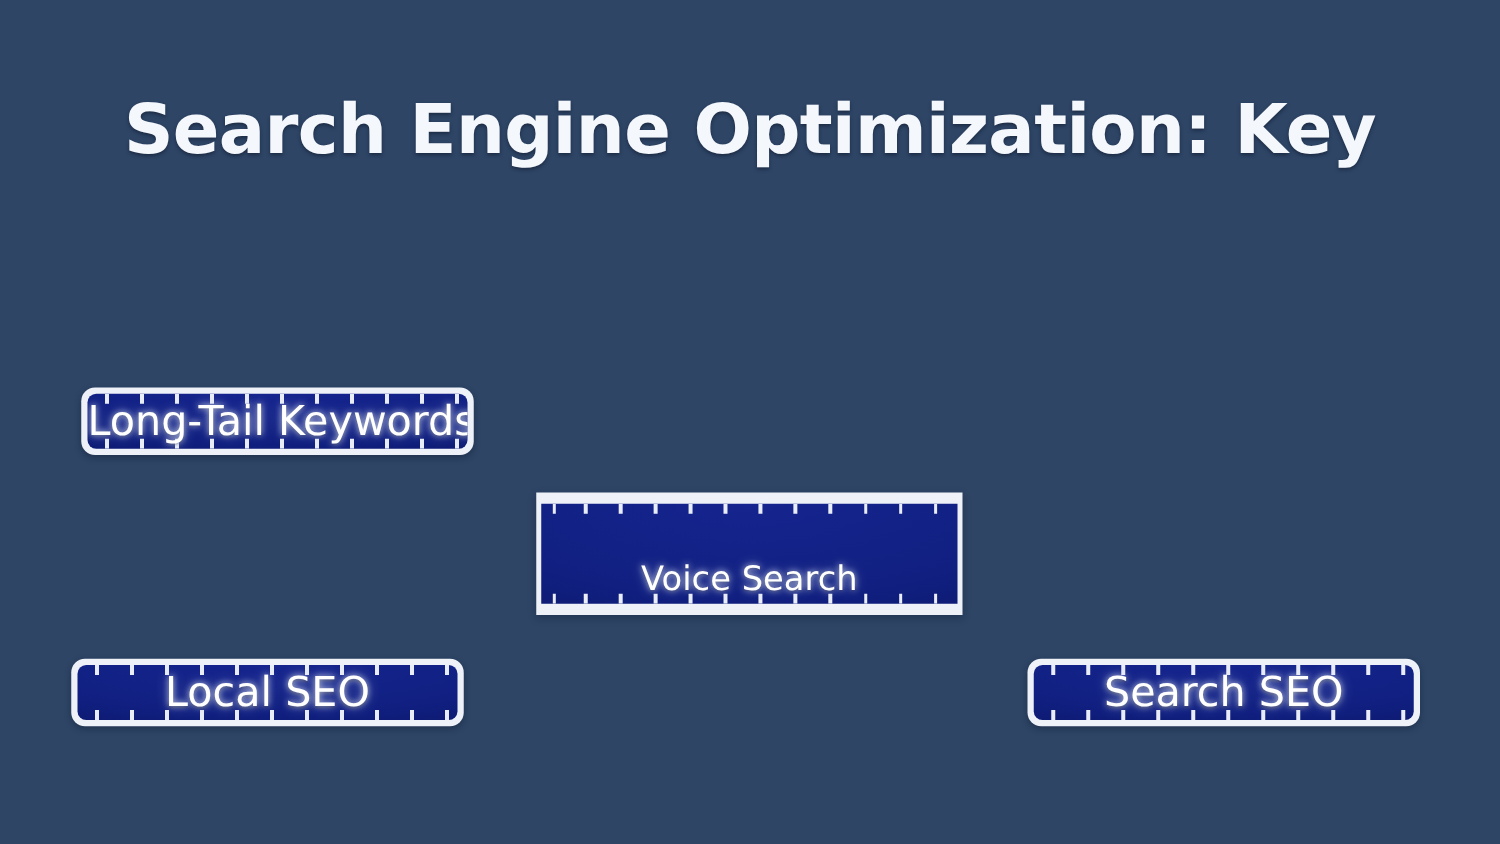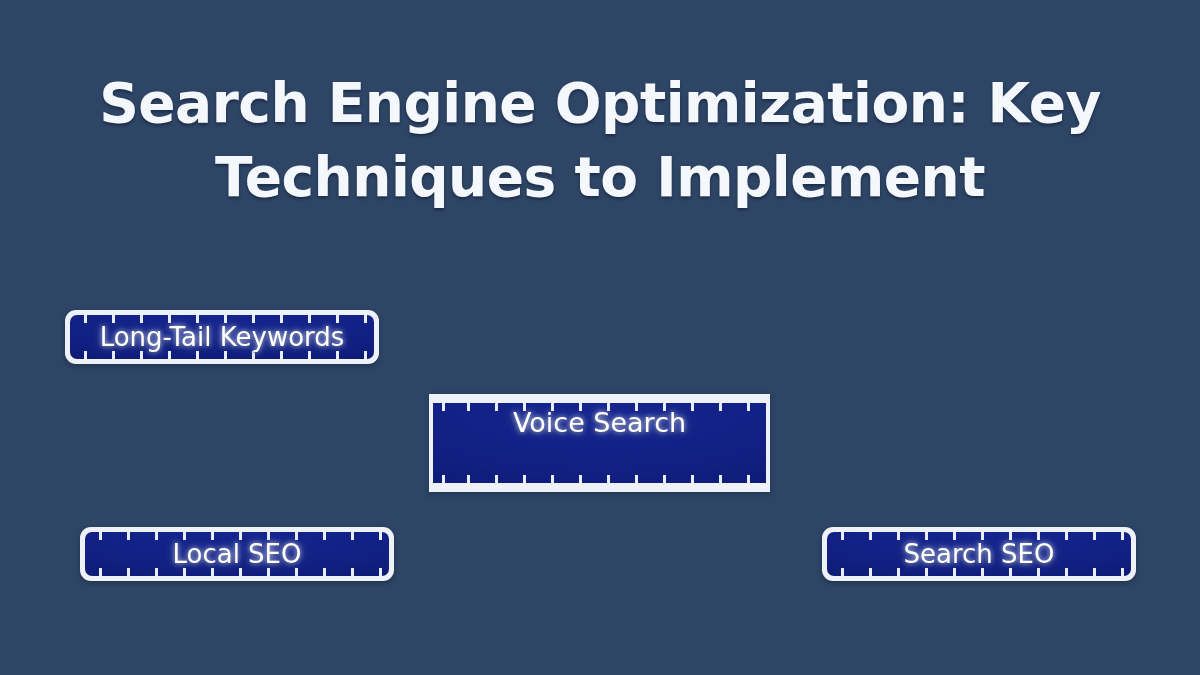--- a/index.html
+++ b/index.html
@@ -88,21 +88,21 @@
     border-radius: 7px;
     background:
       radial-gradient(120% 150% at 50% 0%, #16258f 0%, #101f80 58%, #0c1868 100%);
     overflow: hidden;
     display: flex;
     align-items: center;
     justify-content: center;
   }
 
   .node-pill .node-label {
-    font-size: 26px;
+    font-size: 33px;
     line-height: 30px;
   }
 
   
   .tick-rail {
     position: absolute;
     left: 0;
     right: 0;
     height: 8px;
     z-index: 2;
@@ -136,52 +136,51 @@
     left: 4px;
     right: 4px;
     top: 9px;
     bottom: 9px;
     background:
       radial-gradient(120% 160% at 50% 0%, #16258f 0%, #101f80 58%, #0c1868 100%);
     overflow: hidden;
     display: flex;
     flex-direction: column;
     align-items: center;
-    justify-content: space-between;
+    justify-content: flex-end;
   }
 
   #node-center .node-label {
     font-size: 27px;
     line-height: 39px;
   }
 
   #node-center .tick-rail {
     background-position: 34px 0;
   }
 </style>
 </head>
 <body>
 
 <div id="canvas">
 
   <div id="title-block">
     <span class="title-line">Search Engine Optimization: Key</span>
-    <span class="title-line">Techniques to Implement</span>
   </div>
 
   <div class="node node-pill" id="node-top-left" style="left:65px; top:310px;">
     <div class="pill-inner">
       <div class="tick-rail top"></div>
       <div class="tick-rail bottom"></div>
       <span class="node-label">Long-Tail Keywords</span>
     </div>
   </div>
 
 
-  <div class="node node-pill" id="node-bottom-left" style="left:80px; top:527px;">
+  <div class="node node-pill" id="node-bottom-left" style="left:57px; top:527px;">
     <div class="pill-inner">
       <div class="tick-rail top"></div>
       <div class="tick-rail bottom"></div>
       <span class="node-label">Local SEO</span>
     </div>
   </div>
 
   <div class="node node-pill" id="node-bottom-right" style="left:822px; top:527px;">
     <div class="pill-inner">
       <div class="tick-rail top"></div>

